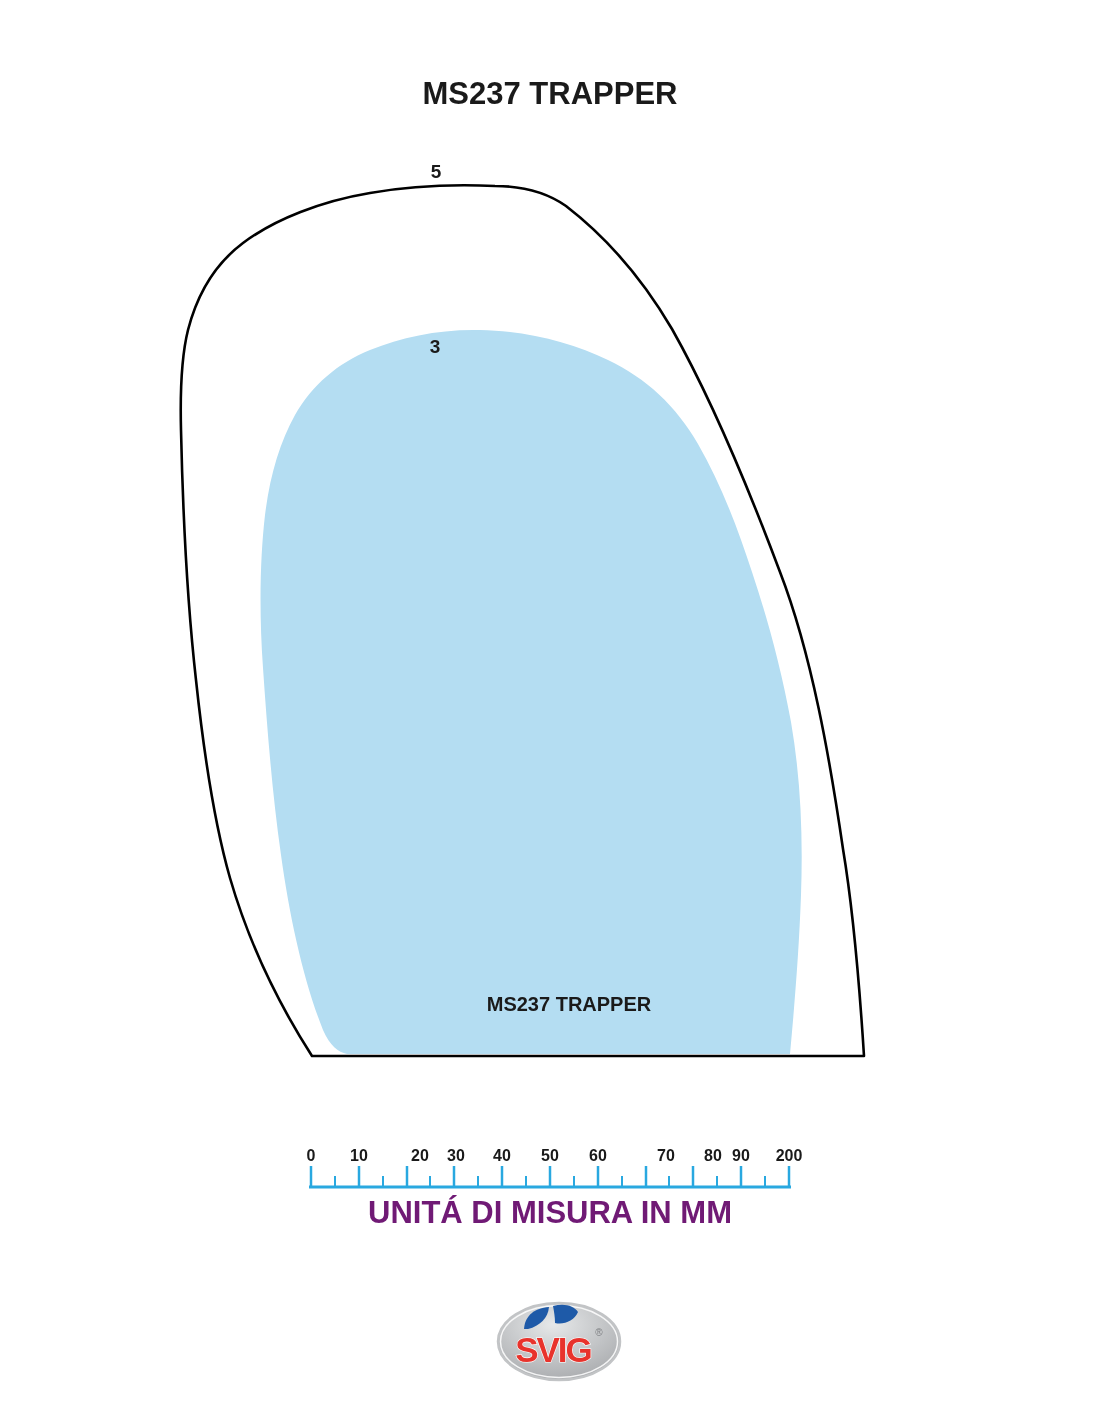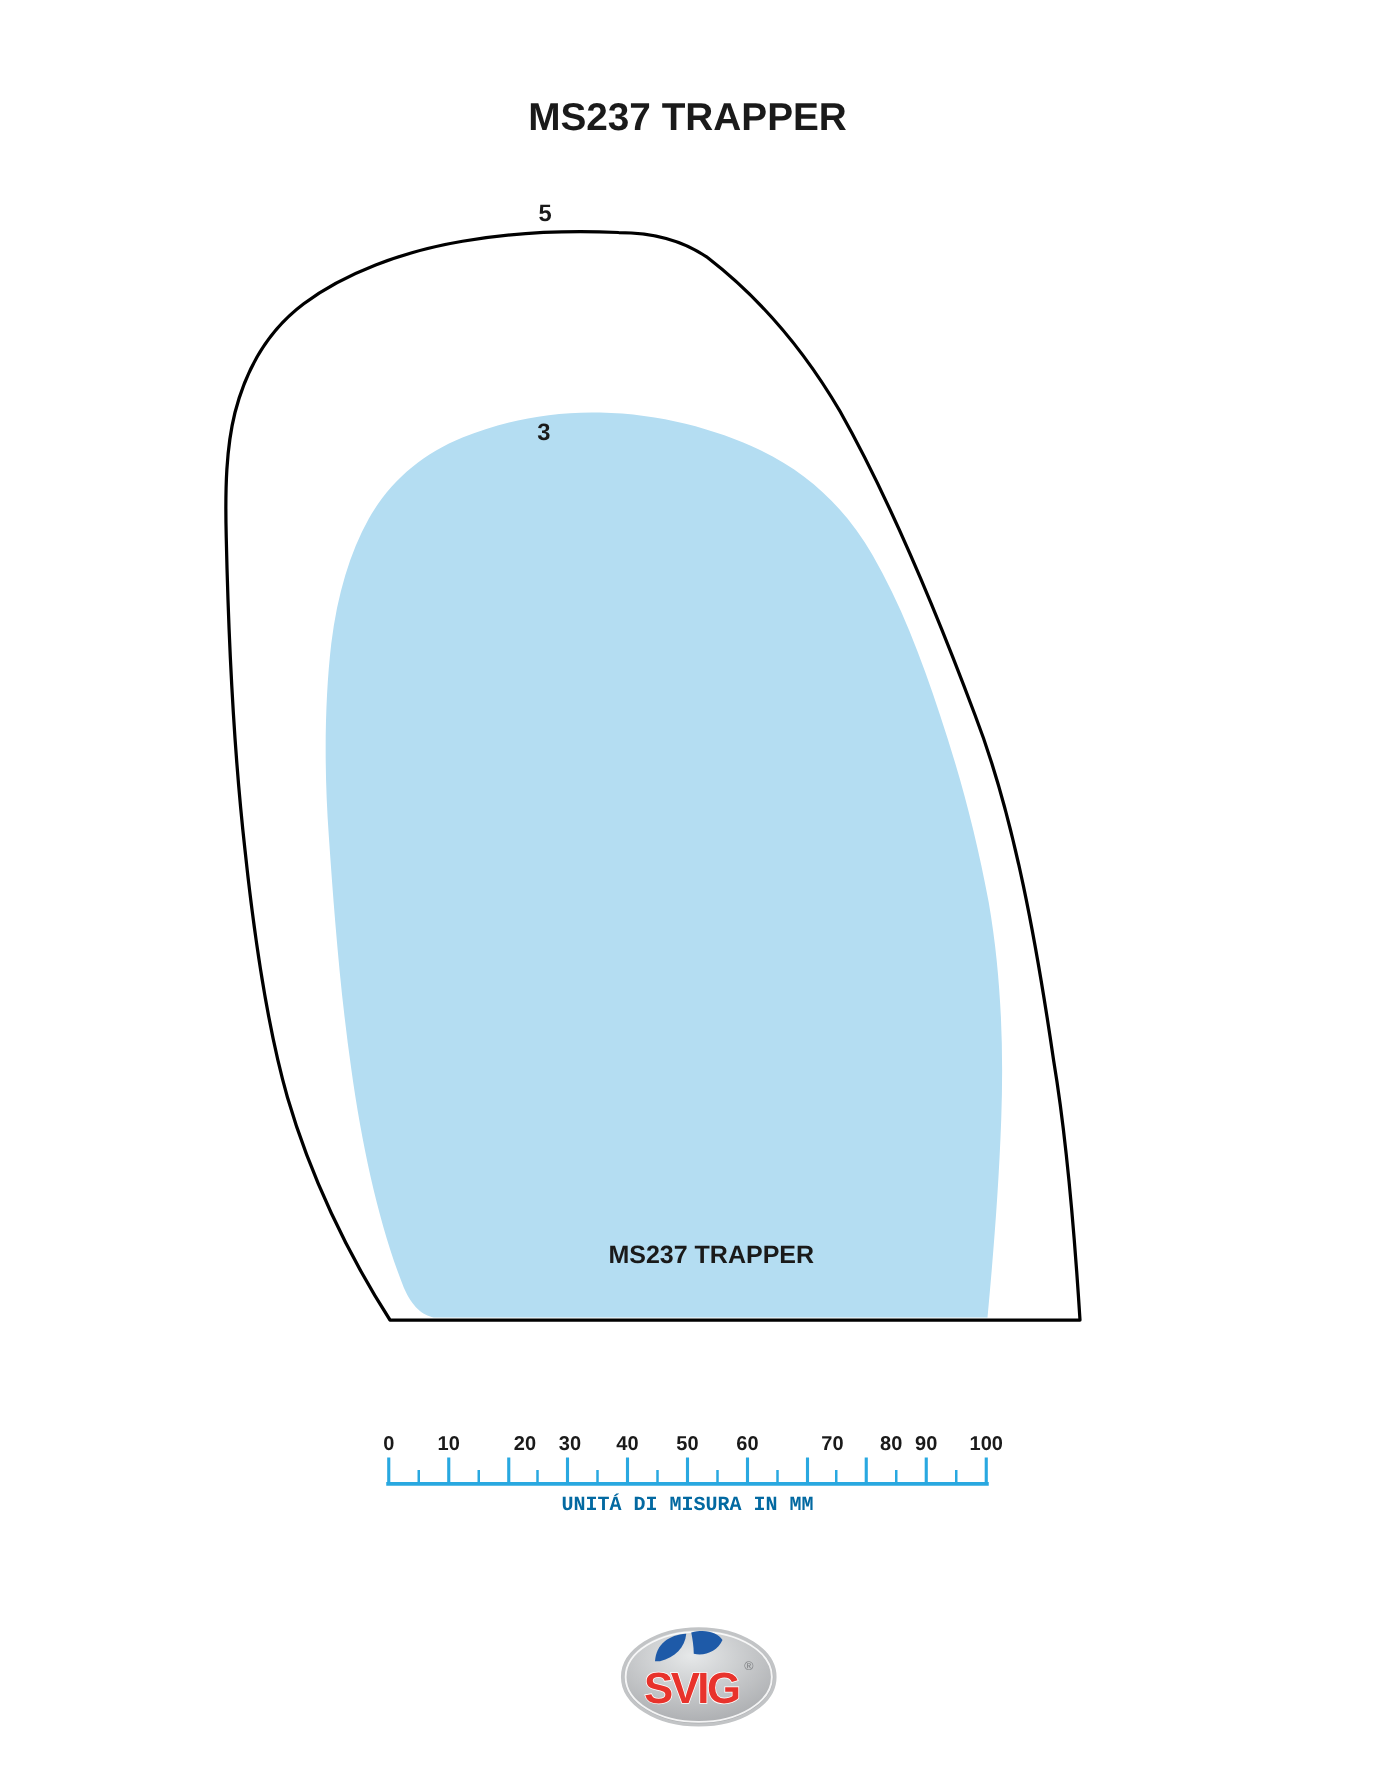--- a/index.html
+++ b/index.html
@@ -18,21 +18,21 @@
   #inner-shape-name{
     top:993px;left:449px;width:240px;text-align:center;
     font-size:20px;font-weight:bold;color:#1a1a1a;letter-spacing:0px;
   }
   .ruler-number{
     top:1147px;width:48px;text-align:center;
     font-size:16px;font-weight:bold;color:#1a1a1a;
   }
   #ruler-caption{
     top:1195px;left:0;width:1100px;text-align:center;
-    font-size:16px;font-weight:bold;color:#0369a1;letter-spacing:0px;font-family:Liberation Mono, monospace;
+    font-size:31px;font-weight:bold;color:#701a75;letter-spacing:0px;
   }
   svg{display:block;}
 </style>
 </head>
 <body>
 
 <div id="page">
 
   <div class="abs" id="page-title">MS237 TRAPPER</div>
 
@@ -118,21 +118,21 @@
   <div class="abs ruler-number" style="left:287px;">0</div>
   <div class="abs ruler-number" style="left:335px;">10</div>
   <div class="abs ruler-number" style="left:396px;">20</div>
   <div class="abs ruler-number" style="left:432px;">30</div>
   <div class="abs ruler-number" style="left:478px;">40</div>
   <div class="abs ruler-number" style="left:526px;">50</div>
   <div class="abs ruler-number" style="left:574px;">60</div>
   <div class="abs ruler-number" style="left:642px;">70</div>
   <div class="abs ruler-number" style="left:689px;">80</div>
   <div class="abs ruler-number" style="left:717px;">90</div>
-  <div class="abs ruler-number" style="left:765px;">100</div>
+  <div class="abs ruler-number" style="left:765px;">200</div>
 
   <div class="abs" id="ruler-caption">UNITÁ DI MISURA IN MM</div>
 
   <svg class="abs" style="left:494px;top:1299px;" width="132" height="86" viewBox="0 0 132 86">
     <defs>
       <radialGradient id="silverGrad" cx="0.45" cy="0.28" r="0.95">
         <stop offset="0" stop-color="#E6E8E9"></stop>
         <stop offset="0.45" stop-color="#C3C5C7"></stop>
         <stop offset="0.8" stop-color="#A8AAAD"></stop>
         <stop offset="1" stop-color="#96989B"></stop>

